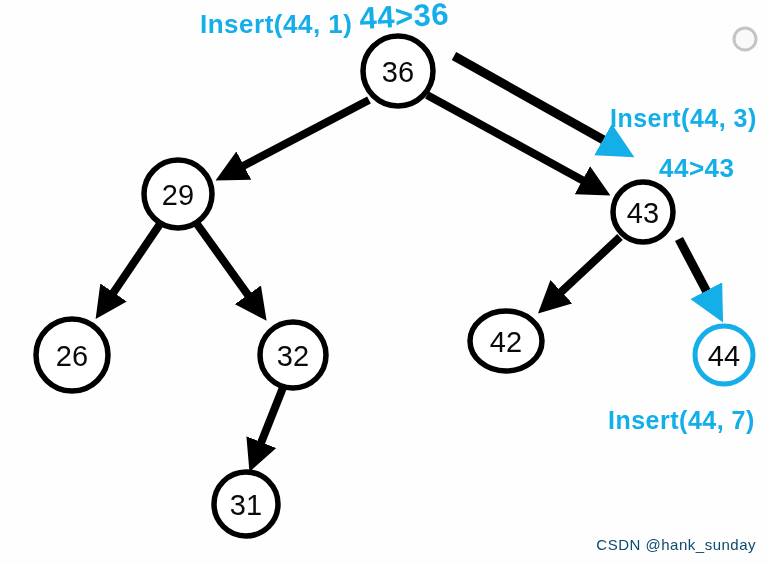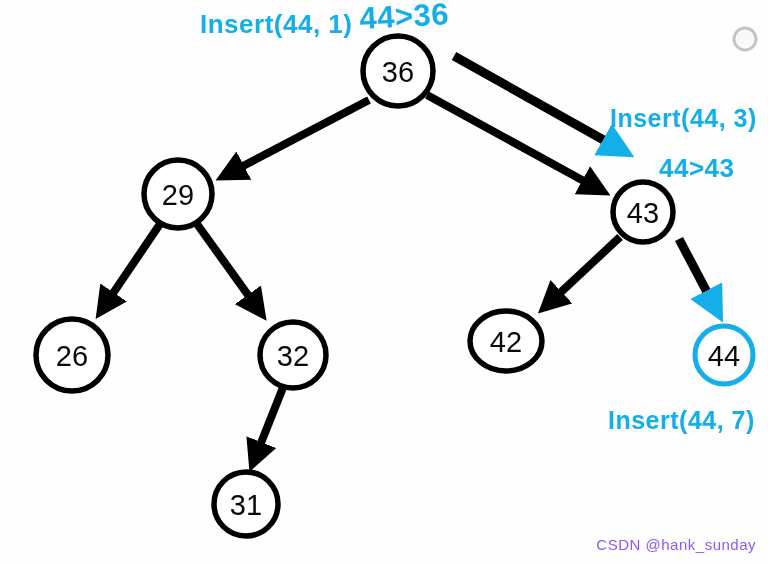--- a/index.html
+++ b/index.html
@@ -25,21 +25,21 @@
   .annot {
     font-family: "Liberation Sans", sans-serif;
     font-weight: bold;
     letter-spacing: 0.5px;
   }
   #watermark {
     position: absolute;
     right: 12px;
     bottom: 11px;
     font-size: 15px;
-    color: #8b5cf6;
+    color: #0c4a6e;
     letter-spacing: 0.5px;
   }
 </style>
 </head>
 <body>
 
 <div id="stage">
   <svg width="768" height="564" viewBox="0 0 768 564">
     <defs>
       <marker id="ah-black" viewBox="0 0 10 10" refX="7" refY="5" markerWidth="4" markerHeight="4" orient="auto-start-reverse">

